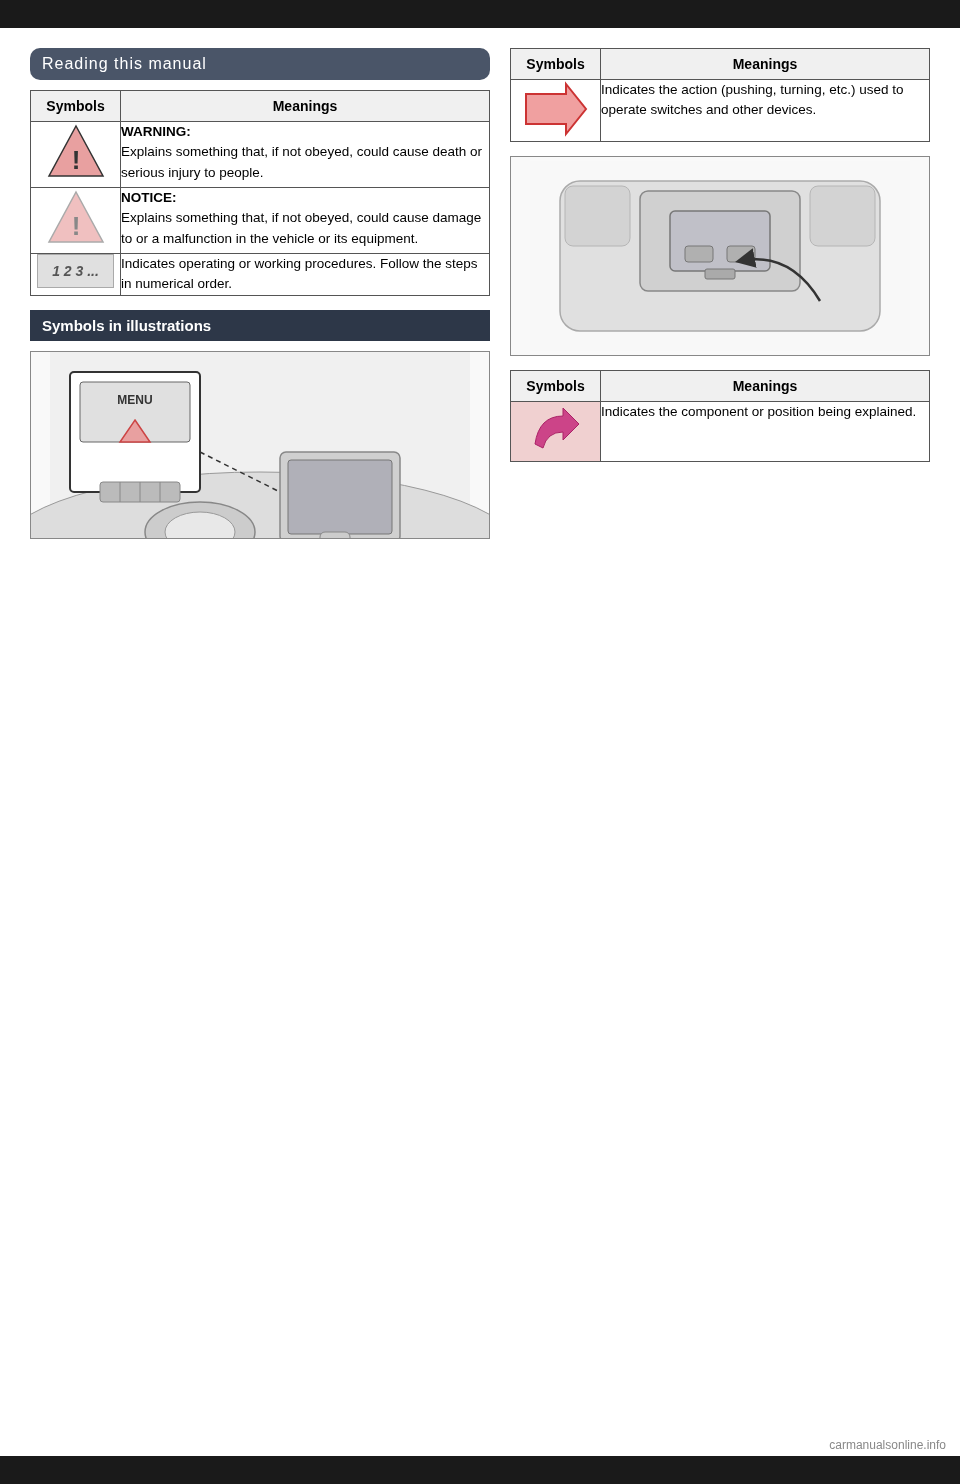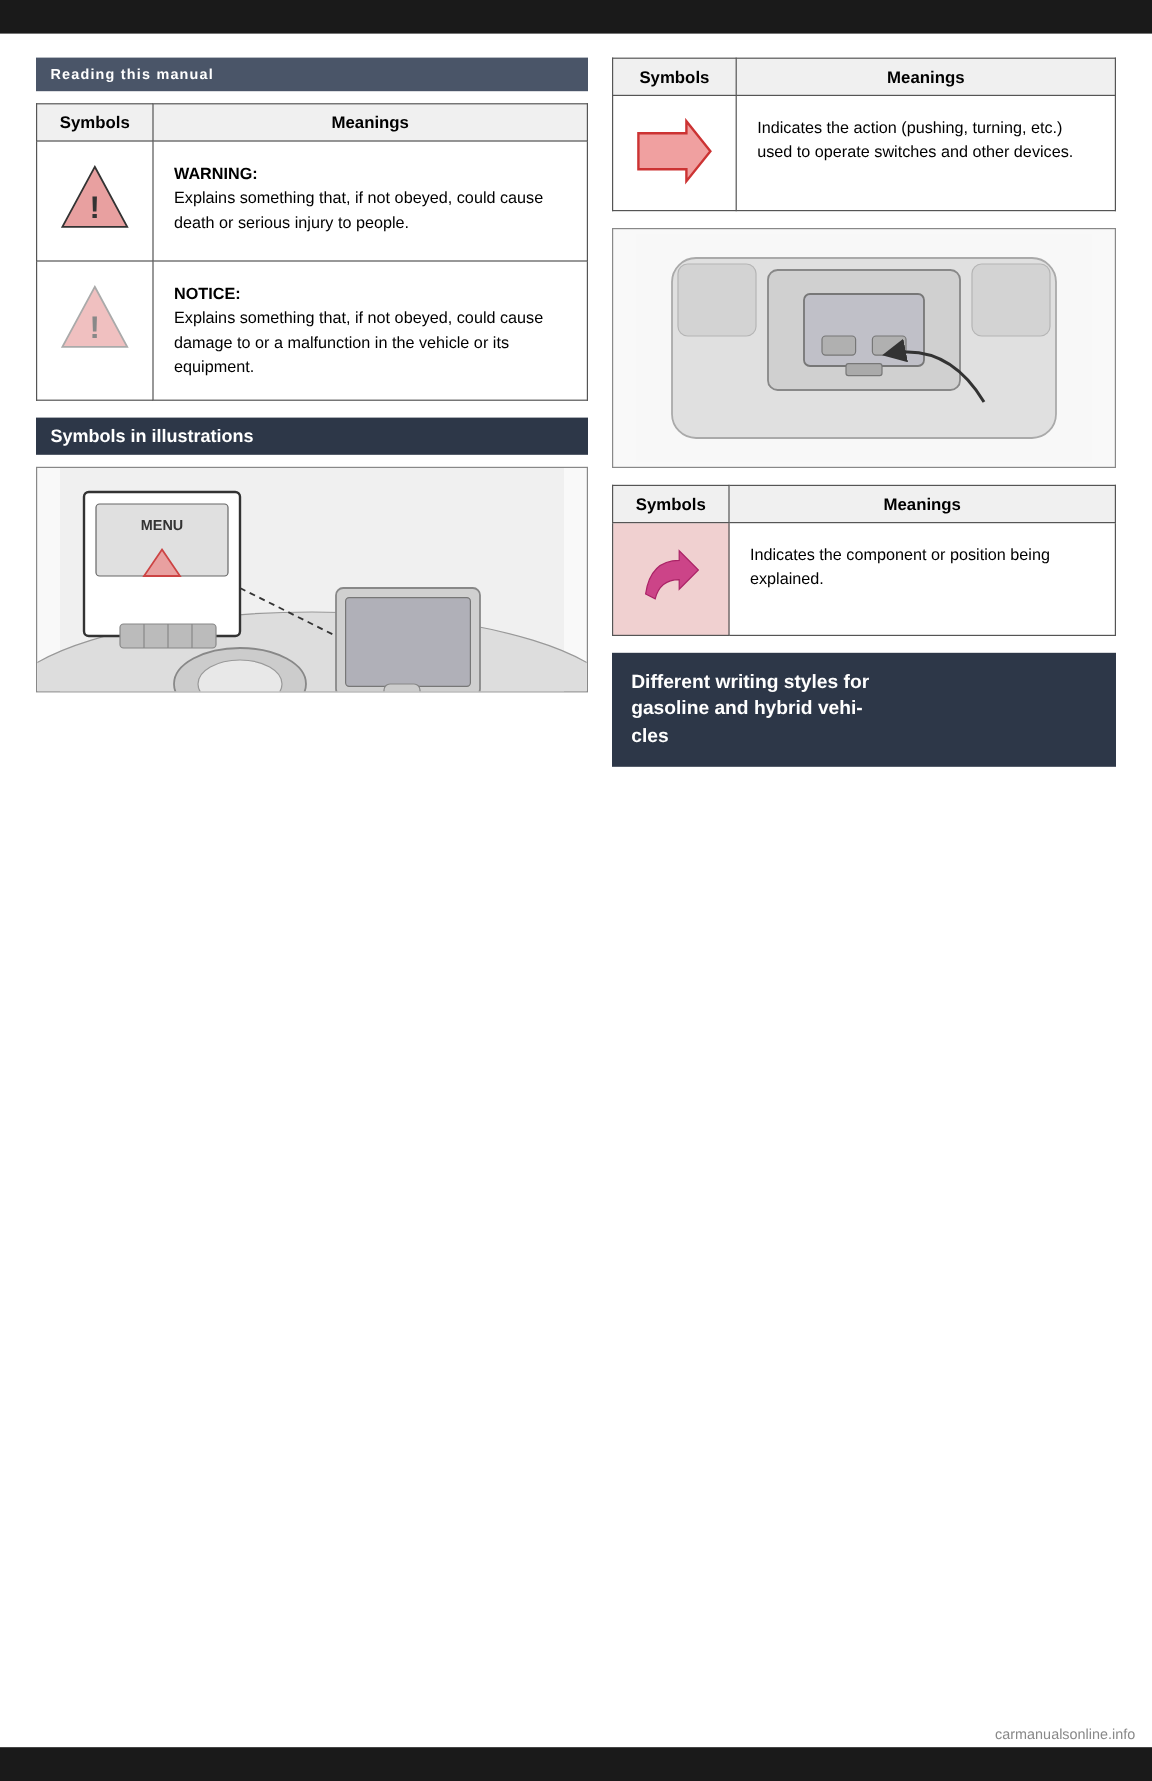--- a/index.html
+++ b/index.html
@@ -46,24 +46,25 @@
     
     .right-col {
       flex: 1;
     }
 
     
     .section-header {
       background: #4a5568;
       color: #fff;
       padding: 7px 12px;
-      font-size: 12px;
-      font-weight: bold;
+      font-size: 16px;
+      font-weight: normal;
       letter-spacing: 1px;
       margin-bottom: 10px;
+      border-radius: 10px;
     }
 
     
     .subsection-header {
       background: #2d3748;
       color: #fff;
       padding: 7px 12px;
       font-size: 15px;
       font-weight: bold;
       margin-bottom: 8px;
@@ -95,21 +96,21 @@
       border: 1px solid #555;
       padding: 7px 10px;
       background: #f0f0f0;
       font-weight: bold;
       text-align: center;
       font-size: 14px;
     }
 
     .symbols-table td {
       border: 1px solid #555;
-      padding: 17px;
+      padding: 0;
       vertical-align: top;
     }
 
     .symbol-cell {
       width: 90px;
       text-align: center;
       vertical-align: middle;
     }
 
     .meaning-cell {
@@ -239,20 +240,28 @@
                 <text x="31" y="47" text-anchor="middle" font-size="26" font-weight="bold" fill="#888">!</text>
               </svg>
             </div>
           </td>
           <td class="meaning-cell">
             <strong>NOTICE:</strong><br>
             Explains something that, if not obeyed, could cause damage to or a malfunction in the vehicle or its equipment.
           </td>
         </tr>
 
+        <tr>
+          <td class="symbol-cell">
+            <div class="steps-box">1 2 3 ...</div>
+          </td>
+          <td class="meaning-cell">
+            Indicates operating or working procedures. Follow the steps in numerical order.
+          </td>
+        </tr>
       </tbody>
     </table>
 
     <div class="subsection-header">
       <span>Symbols in illustrations</span>
     </div>
 
     <div class="bottom-illustration" style="height:188px;">
       <svg viewBox="0 0 420 240" xmlns="http://www.w3.org/2000/svg" width="100%" height="240">
 
@@ -350,25 +359,20 @@
               <path d="M 10,42 Q 14,14 38,14 L 38,6 L 54,22 L 38,38 L 38,30 Q 22,30 18,46 Z" fill="#cc4488" stroke="#aa2266" stroke-width="1"></path>
             </svg>
           </td>
           <td class="meaning-cell">
             Indicates the component or position being explained.
           </td>
         </tr>
       </tbody>
     </table>
 
-    <div class="diff-writing-box">
-      <span>Different writing styles for</span><br>
-      <span>gasoline and hybrid vehi-</span><br>
-      <span>cles</span>
-    </div>
 
   </div>
 </div>
 
 <div class="watermark">
   <span>carmanualsonline.info</span>
 </div>
 
 <div class="bottom-bar"></div>
 

